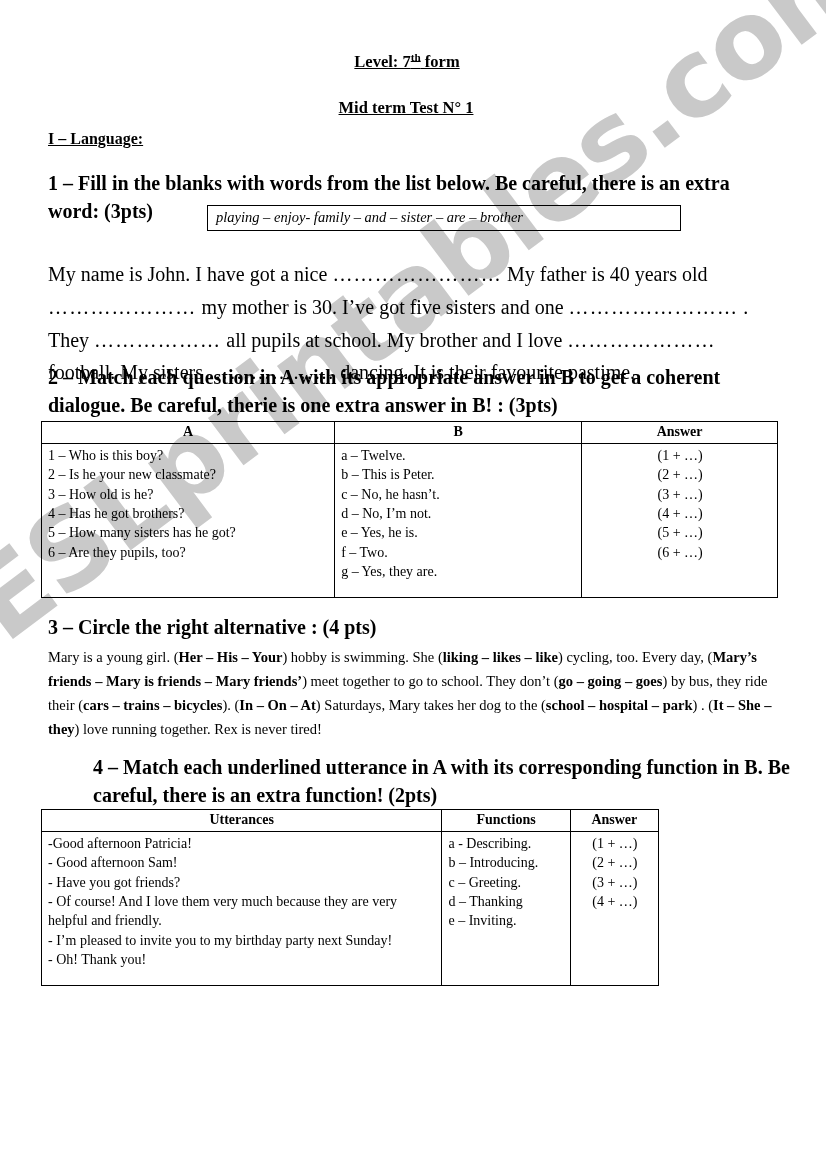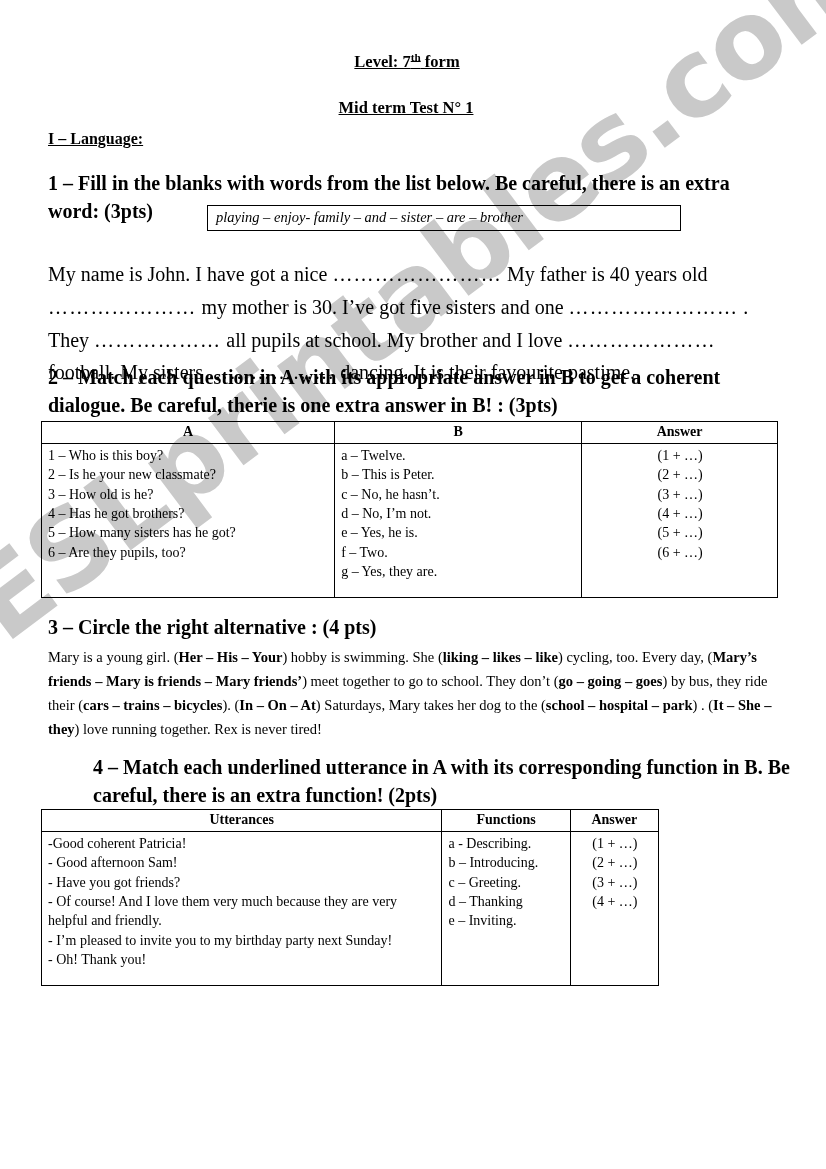--- a/index.html
+++ b/index.html
@@ -265,21 +265,21 @@
       <thead>
         <tr>
           <th class="col-utt">Utterances</th>
           <th class="col-fn">Functions</th>
           <th class="col-ans2">Answer</th>
         </tr>
       </thead>
       <tbody>
         <tr>
           <td class="col-utt cell-lines wrap">
-            <div>-Good coherent Patricia!</div>
+            <div>-Good afternoon Patricia!</div>
             <div>- Good afternoon Sam!</div>
             <div>- Have you got friends?</div>
             <div>- Of course! And I love them very much because they are very helpful and friendly.</div>
             <div>- I’m pleased to invite you to my birthday party next Sunday!</div>
             <div>- Oh! Thank you!</div>
           </td>
           <td class="col-fn cell-lines">
             <div>a -  Describing.</div>
             <div>b – Introducing.</div>
             <div>c – Greeting.</div>

